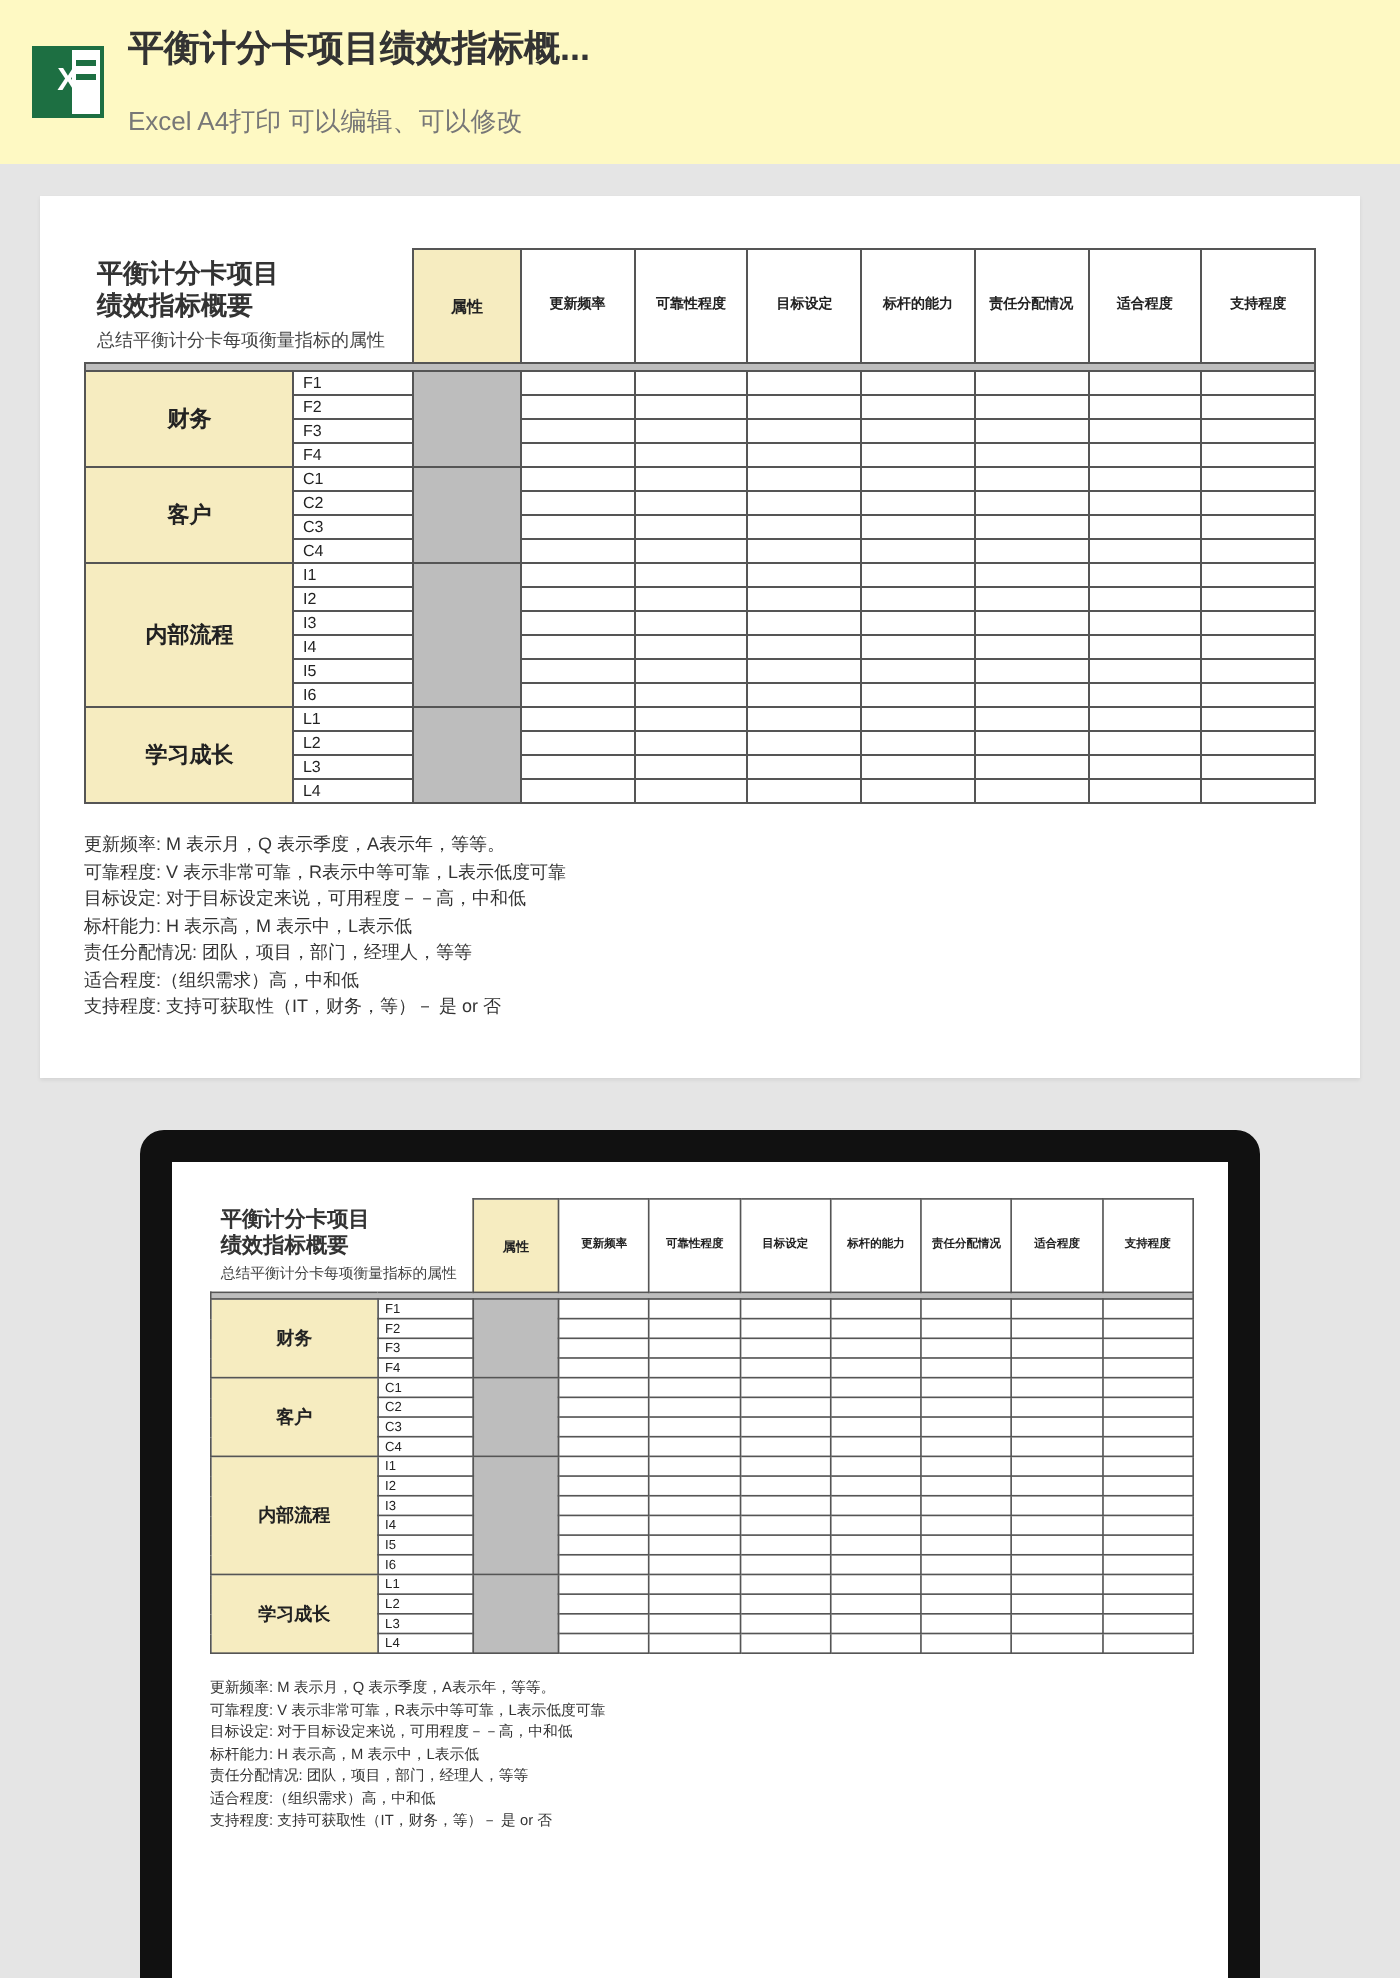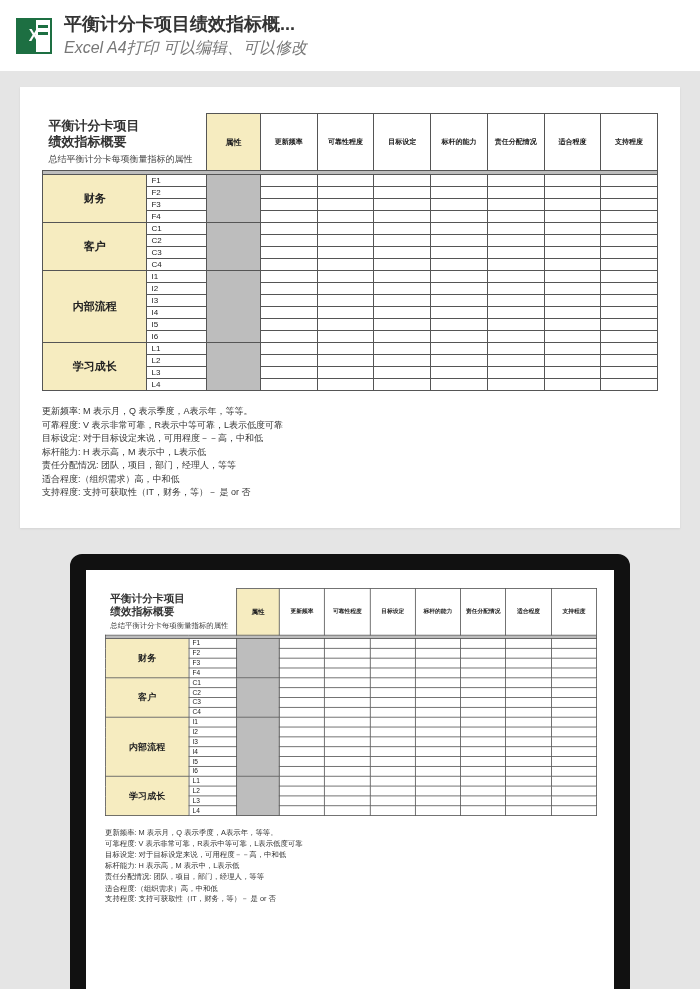--- a/index.html
+++ b/index.html
@@ -5,21 +5,21 @@
   * { box-sizing: border-box; margin: 0; padding: 0; }
   body {
     width: 700px;
     height: 989px;
     background: #e5e5e5;
     font-family: "Microsoft YaHei", "SimSun", sans-serif;
     overflow: hidden;
     position: relative;
   }
   .header {
-    background: #ffffff;
+    background: #fef9c3;
     display: flex;
     align-items: center;
     padding: 12px 16px;
     gap: 12px;
   }
   .excel-icon {
     width: 36px; height: 36px;
     background: #1d6f42;
     position: relative;
     display: flex; align-items: center; justify-content: center;
@@ -37,21 +37,21 @@
   }
   .excel-icon-inner::before,
   .excel-icon-inner::after {
     content:"";
     position:absolute; left:2px; right:2px;
     height:3px; background:#1d6f42;
   }
   .excel-icon-inner::before { top:5px; }
   .excel-icon-inner::after { top:12px; }
   .header-text h1 { font-size: 18px; color: #333; font-weight: 600; }
-  .header-text p { font-size: 16px; color: #777; margin-top: 2px; font-style: italic; }
+  .header-text p { font-size: 13px; color: #777; margin-top: 16px; }
 
   .card {
     margin: 16px 20px;
     background: #fff;
     padding: 20px 22px 28px;
     box-shadow: 0 1px 2px rgba(0,0,0,0.08);
   }
 
   .sheet-title { font-size: 13px; font-weight: bold; color: #333; line-height:1.3;}
   .sheet-sub   { font-size: 9px;  color: #444; margin-top: 2px; }

